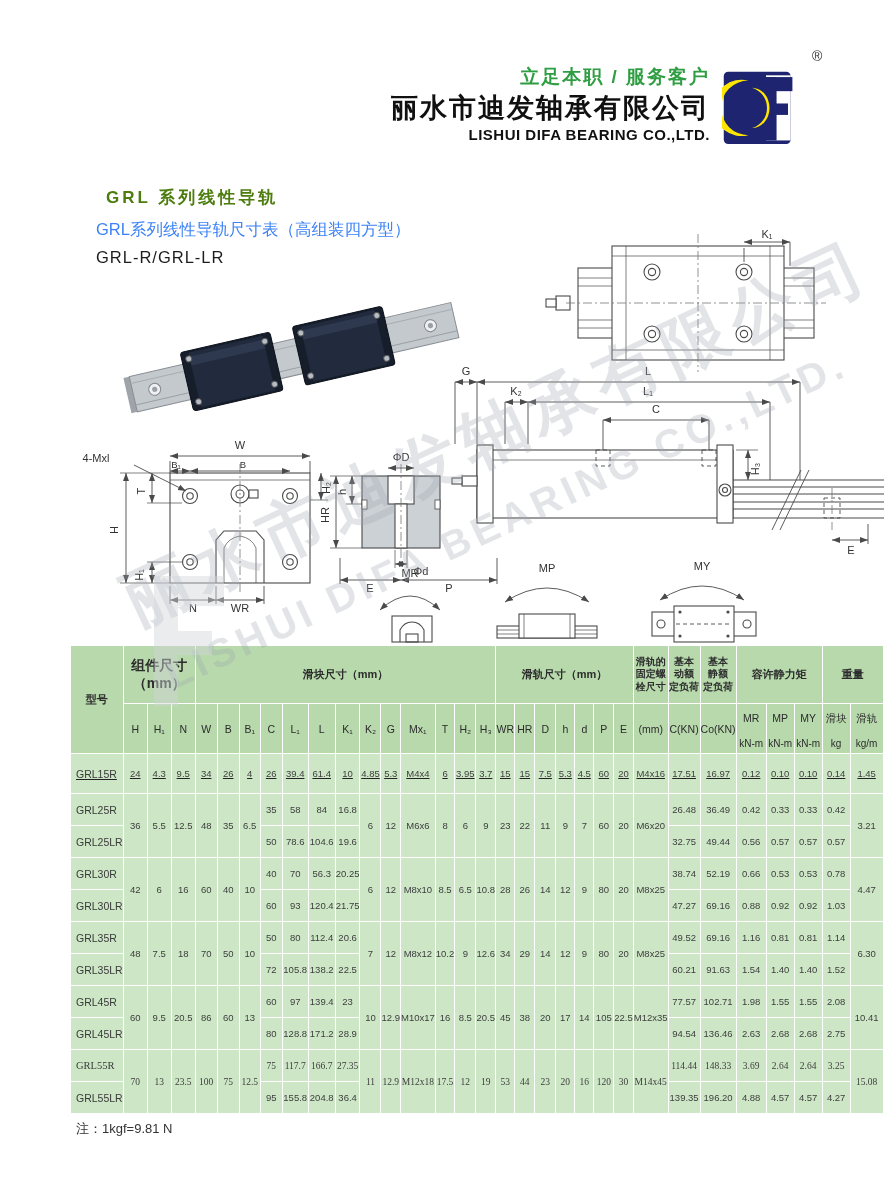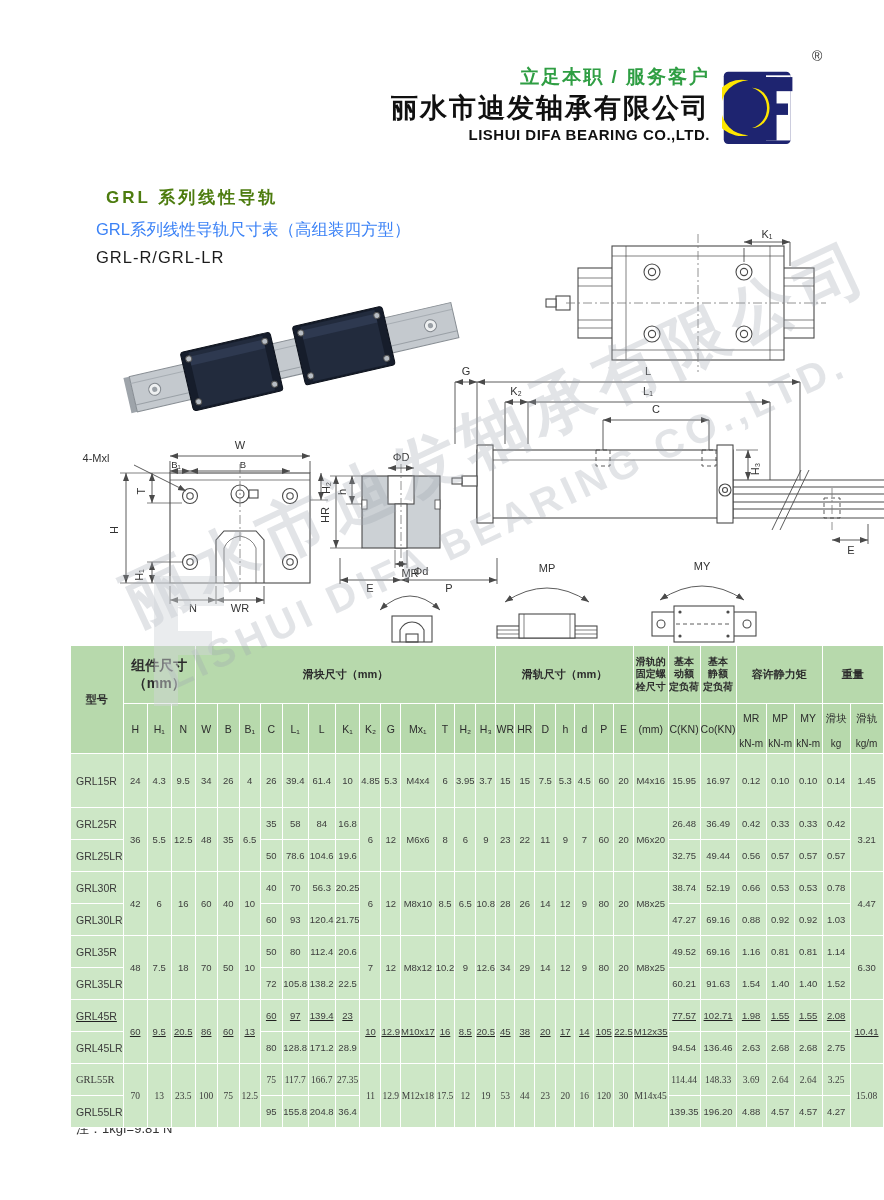--- a/index.html
+++ b/index.html
@@ -423,21 +423,21 @@
               <div class="l">滑块</div>
               <div class="u">kg</div>
             </th>
             <th class="sub two">
               <div class="l">滑轨</div>
               <div class="u">kg/m</div>
             </th>
           </tr>
       </thead>
       <tbody id="tbody">
-          <tr style="height: 54px;">
+          <tr style="height: 40px; text-decoration: underline;">
             <td class="model">GRL15R</td>
             <td>24</td>
             <td>4.3</td>
             <td>9.5</td>
             <td>34</td>
             <td>26</td>
             <td>4</td>
             <td>26</td>
             <td>39.4</td>
             <td>61.4</td>
@@ -449,21 +449,21 @@
             <td>3.95</td>
             <td>3.7</td>
             <td>15</td>
             <td>15</td>
             <td>7.5</td>
             <td>5.3</td>
             <td>4.5</td>
             <td>60</td>
             <td>20</td>
             <td>M4x16</td>
-            <td>15.95</td>
+            <td>17.51</td>
             <td>16.97</td>
             <td>0.12</td>
             <td>0.10</td>
             <td>0.10</td>
             <td>0.14</td>
             <td>1.45</td>
           </tr>
           <tr style="height: 32px;">
             <td class="model">GRL25R</td>
             <td rowspan="2">36</td>
@@ -598,21 +598,21 @@
             <td>105.8</td>
             <td>138.2</td>
             <td>22.5</td>
             <td>60.21</td>
             <td>91.63</td>
             <td>1.54</td>
             <td>1.40</td>
             <td>1.40</td>
             <td>1.52</td>
           </tr>
-          <tr style="height: 32px; text-decoration: underline;">
+          <tr style="height: 32px;">
             <td class="model">GRL45R</td>
             <td rowspan="2">60</td>
             <td rowspan="2">9.5</td>
             <td rowspan="2">20.5</td>
             <td rowspan="2">86</td>
             <td rowspan="2">60</td>
             <td rowspan="2">13</td>
             <td>60</td>
             <td>97</td>
             <td>139.4</td>

